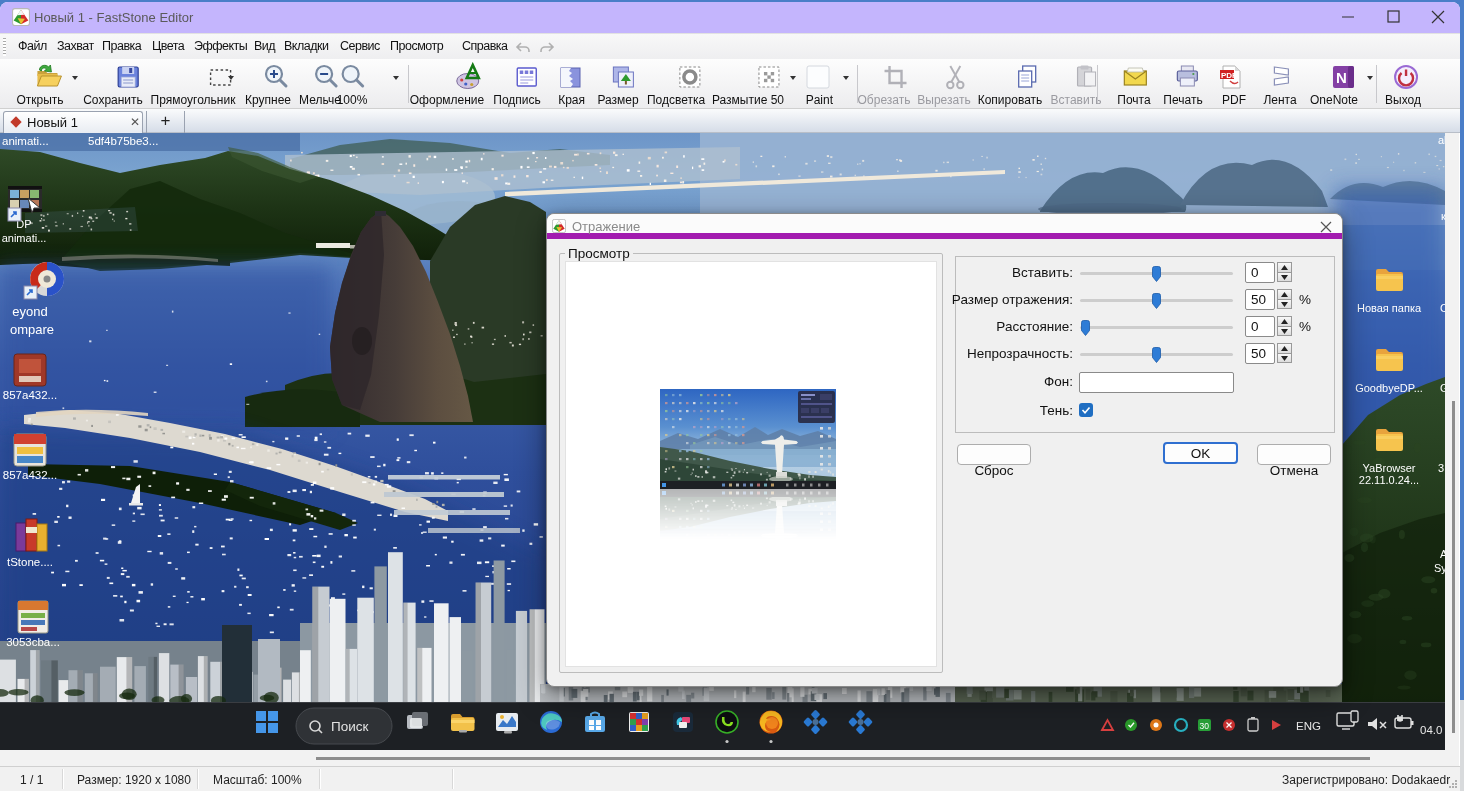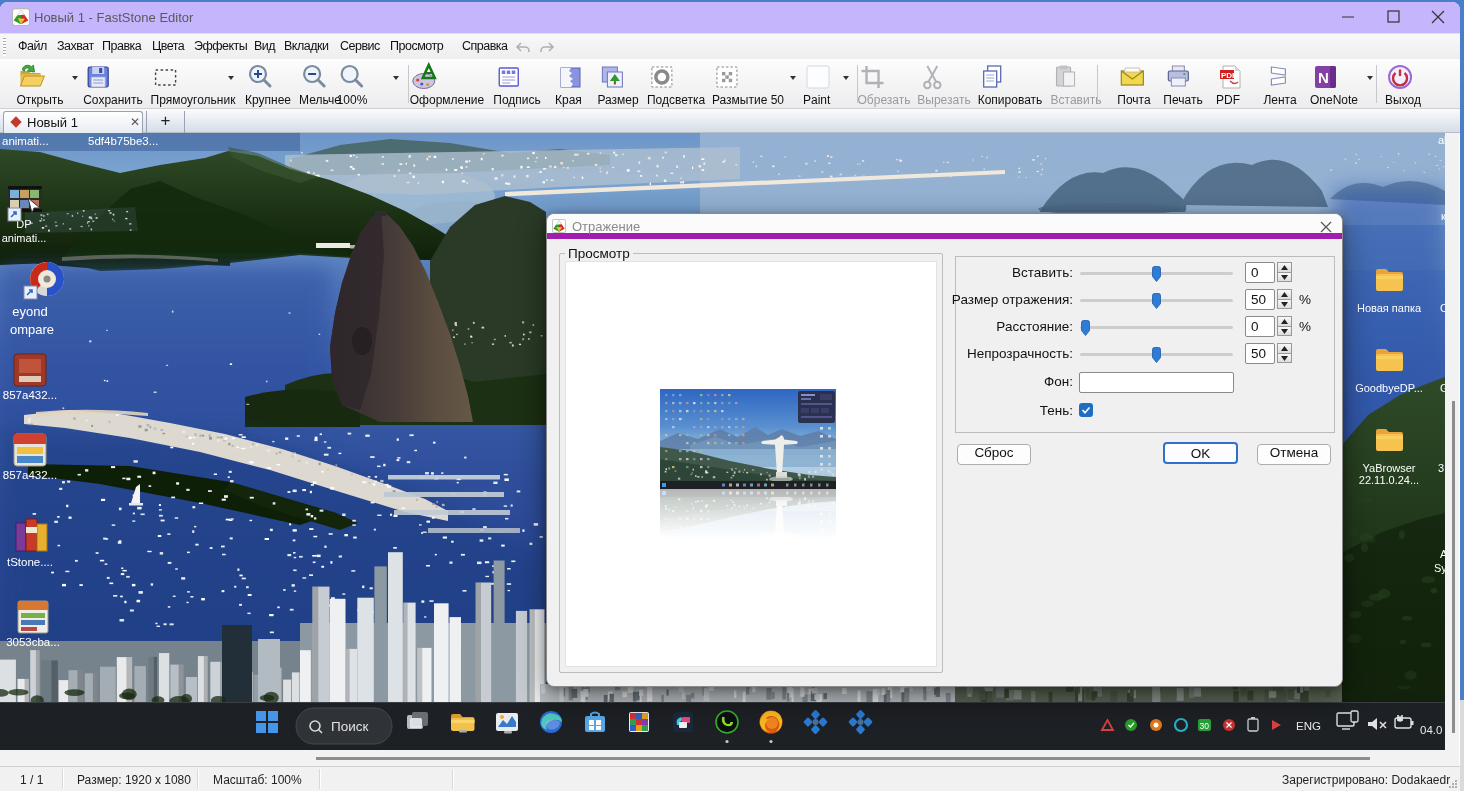--- a/index.html
+++ b/index.html
@@ -6,21 +6,21 @@
 #win{position:absolute;left:0;top:2px;width:1460px;height:789px;background:#fff;border-radius:8px 8px 0 0;overflow:hidden}
 #titlebar{position:absolute;left:0;top:0;width:100%;height:31px;background:#c4b5fd}
 #titlebar .tlogo{position:absolute;left:12px;top:6px}
 #titlebar .ttext{position:absolute;left:34px;top:8px;font-size:13px;color:#5a5a5a}
 .wbtn{position:absolute;top:0;width:40px;height:30px;color:#333}
 #menubar{position:absolute;left:0;top:31px;width:100%;height:26px;background:linear-gradient(#f8f8f8,#eeeef0);border-top:1px solid #e2e2e2}
 .mi{position:absolute;top:5px;font-size:12.5px;letter-spacing:-0.5px;color:#111}
 .undo{position:absolute;top:7px}
 #grip1{position:absolute;left:3px;top:4px;width:3px;height:18px;background:repeating-linear-gradient(#aaa 0 1px,#fff 1px 3px)}
 #toolbar{position:absolute;left:0;top:57px;width:100%;height:50px;background:linear-gradient(#fdfdfd,#ececee);border-bottom:1px solid #d0d0d0}
-.ti{position:absolute;top:3px;transform:translateX(-50%);text-align:left;white-space:nowrap}
+.ti{position:absolute;top:3px;transform:translateX(-50%);text-align:right;white-space:nowrap}
 .tic{height:31px}
 .til{font-size:12px;color:#111}
 .gray .til{color:#9a9aa0}
 .gray .tic{opacity:.75}
 .dd{position:absolute;top:17px;width:0;height:0;border-left:3.5px solid transparent;border-right:3.5px solid transparent;border-top:4px solid #333}
 .tsep{position:absolute;top:6px;width:1px;height:38px;background:#c8c8cc}
 #tabbar{position:absolute;left:0;top:107px;width:100%;height:24px;background:linear-gradient(#fafbfc,#d6dde8);border-bottom:1px solid #b8bec8}
 #tab1{position:absolute;left:3px;top:2px;width:140px;height:22px;background:linear-gradient(#fff,#e8ecf2);border:1px solid #9aa2b0;border-bottom:none;border-radius:3px 3px 0 0;font-size:13px;color:#111}
 #tab1 .dia{position:absolute;left:8px;top:6px;width:8px;height:8px;background:#c23a2a;transform:rotate(45deg)}
 #tab1 .tx{position:absolute;left:23px;top:3px}
@@ -49,21 +49,21 @@
 .rlab{position:absolute;left:0;width:526px;text-align:right;font-size:13.5px;color:#111;white-space:nowrap}
 .track{position:absolute;width:153px;height:3px;background:#cdcdcd;border-radius:2px}
 .sthumb{position:absolute}
 .num{position:absolute;width:30px;height:21px;background:#fff;border:1px solid #8a8a8a;border-radius:2px;font-size:13.5px;color:#111;padding:2px 0 0 5px}
 .spin{position:absolute;width:15px;height:21px}
 .sb{width:15px;height:10.5px;background:linear-gradient(#f8f8f8,#dcdcdc);border:1px solid #999;margin-top:-1px;text-align:center;line-height:5px}
 .sb:first-child{margin-top:0}
 .pct{position:absolute;left:752px;font-size:13.5px;color:#111}
 #fon{position:absolute;left:532px;top:158px;width:155px;height:21px;background:#fff;border:1px solid #8a8a8a;border-radius:2px}
 #ten{position:absolute;left:532px;top:189px;width:14px;height:14px}
-.dbtn{position:absolute;height:21px;background:#fdfdfd;border:1px solid #adadad;border-radius:4px;font-size:13.5px;color:#111;text-align:center;padding-top:0}
+.dbtn{position:absolute;height:21px;background:#fdfdfd;border:1px solid #adadad;border-radius:4px;font-size:13.5px;color:#111;text-align:center;padding-top:18px}
 #okbtn{height:22px;border:2px solid #2f6fd0;padding-top:2px}
 </style></head><body>
 <div style="position:absolute;right:0;top:0;width:5px;height:700px;background:#4a7ec8"></div>
 <div style="position:absolute;right:0;top:700px;width:5px;height:91px;background:#d8dadc"></div>
 <div id="win">
 <div id="titlebar">
       <span class="tlogo"><svg width="18" height="18" viewBox="0 0 16 16">
           <rect x="0.5" y="0.5" width="15" height="15" rx="2" fill="#fff" stroke="#b8b8b8" stroke-width="1"></rect>
           <path d="M8 1.5 L14.5 11 L8 14.5 z" fill="#d42a2a"></path>
           <path d="M8 1.5 L1.5 11 L8 14.5 z" fill="#2e9a2e"></path>

